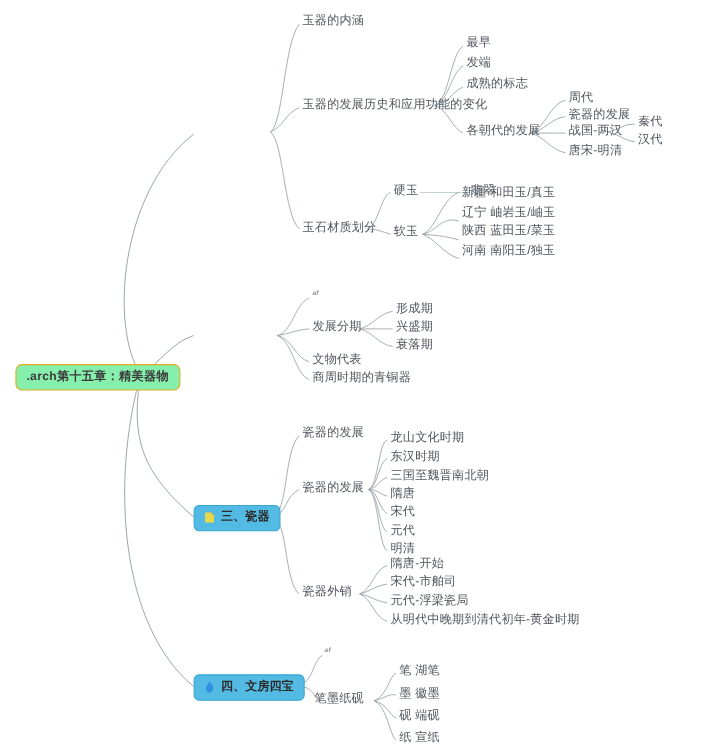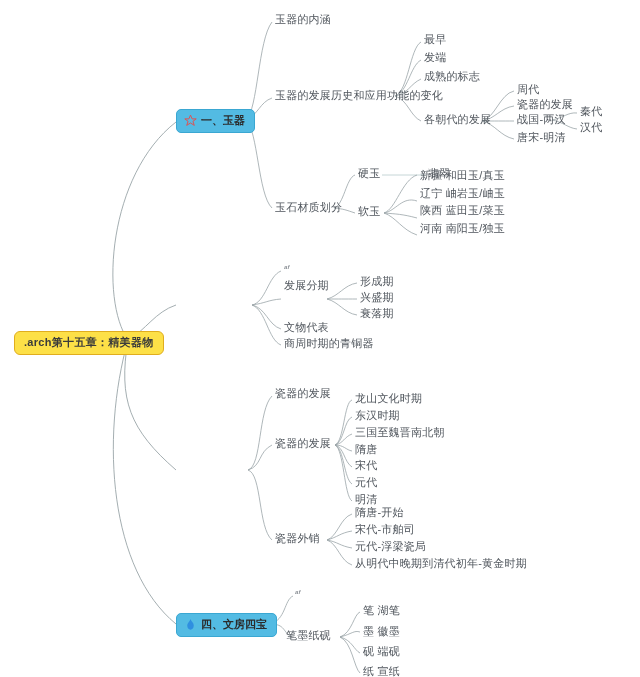--- a/index.html
+++ b/index.html
@@ -28,21 +28,21 @@
     height: 677px;
     pointer-events: none;
   }
   .node {
     position: absolute;
     white-space: nowrap;
     line-height: 1;
   }
   
   .root-node {
-    background: #fde047;
+    background: #86efac;
     border: 1px solid #e0ad1e;
     border-radius: 6px;
     padding: 5px 9px 6px 9px;
     font-size: 11px;
     font-weight: bold;
     color: #3b3b3b;
     letter-spacing: 0.3px;
   }
   
   .branch-node {
@@ -163,28 +163,20 @@
       <path d="M340 637 C 352 634, 354 630, 360 632"></path>
       <path d="M340 637 C 352 640, 354 650, 360 653"></path>
       <path d="M340 637 C 352 642, 354 668, 360 673"></path>
     </g>
   </svg>
 
   <div class="node root-node" style="left:14px; top:331px;">
     <span>.arch第十五章：精美器物</span>
   </div>
 
-  <div class="node branch-node" style="left:176px; top:109px;">
-    <span class="bicon">
-      <svg width="13" height="13" viewBox="0 0 24 24">
-        <polygon points="12,2 15,9 22.5,9 16.5,13.5 19,21 12,16.5 5,21 7.5,13.5 1.5,9 9,9" fill="none" stroke="#e0504f" stroke-width="1.8" stroke-linejoin="round"></polygon>
-      </svg>
-    </span>
-    <span class="branch-label">一、玉器</span>
-  </div>
 
   <div class="node leaf" style="left:275px; top:14px;">玉器的内涵</div>
 
   <div class="node leaf" style="left:275px; top:90px;">玉器的发展历史和应用功能的变化</div>
 
   <div class="node leaf" style="left:424px; top:34px;">最早</div>
   <div class="node leaf" style="left:424px; top:52px;">发端</div>
   <div class="node leaf" style="left:424px; top:71px;">成熟的标志</div>
   <div class="node leaf" style="left:424px; top:114px;">各朝代的发展</div>
 
@@ -201,27 +193,36 @@
   <div class="node leaf" style="left:428px; top:168px;">翡翠</div>
 
   <div class="node leaf" style="left:358px; top:206px;">软玉</div>
   <div class="node leaf" style="left:420px; top:170px;">新疆 和田玉/真玉</div>
   <div class="node leaf" style="left:420px; top:188px;">辽宁 岫岩玉/岫玉</div>
   <div class="node leaf" style="left:420px; top:205px;">陕西 蓝田玉/菜玉</div>
   <div class="node leaf" style="left:420px; top:223px;">河南 南阳玉/独玉</div>
 
 
   <div class="node leaf tiny" style="left:284px; top:264px;">af</div>
-  <div class="node leaf" style="left:284px; top:280px;font-family:Liberation Serif, serif;">发展分期</div>
+  <div class="node leaf" style="left:284px; top:292px;font-family:Liberation Serif, serif;">发展分期</div>
   <div class="node leaf" style="left:360px; top:276px;">形成期</div>
   <div class="node leaf" style="left:360px; top:292px;">兴盛期</div>
   <div class="node leaf" style="left:360px; top:308px;">衰落期</div>
   <div class="node leaf" style="left:284px; top:322px;">文物代表</div>
   <div class="node leaf" style="left:284px; top:338px;">商周时期的青铜器</div>
 
+  <div class="node branch-node" style="left:176px; top:459px;">
+    <span class="bicon">
+      <svg width="13" height="13" viewBox="0 0 24 24">
+        <path d="M4.5 3.5 H15 L19.5 8 V20.5 H4.5 Z" fill="#e8d94a"></path>
+        <path d="M15 3.5 V8 H19.5 Z" fill="#cbbd3a"></path>
+      </svg>
+    </span>
+    <span class="branch-label">三、瓷器</span>
+  </div>
 
   <div class="node leaf" style="left:275px; top:388px;">瓷器的发展</div>
   <div class="node leaf" style="left:275px; top:438px;">瓷器的发展</div>
 
   <div class="node leaf" style="left:355px; top:393px;">龙山文化时期</div>
   <div class="node leaf" style="left:355px; top:410px;">东汉时期</div>
   <div class="node leaf" style="left:355px; top:427px;">三国至魏晋南北朝</div>
   <div class="node leaf" style="left:355px; top:444px;">隋唐</div>
   <div class="node leaf" style="left:355px; top:460px;">宋代</div>
   <div class="node leaf" style="left:355px; top:477px;">元代</div>

